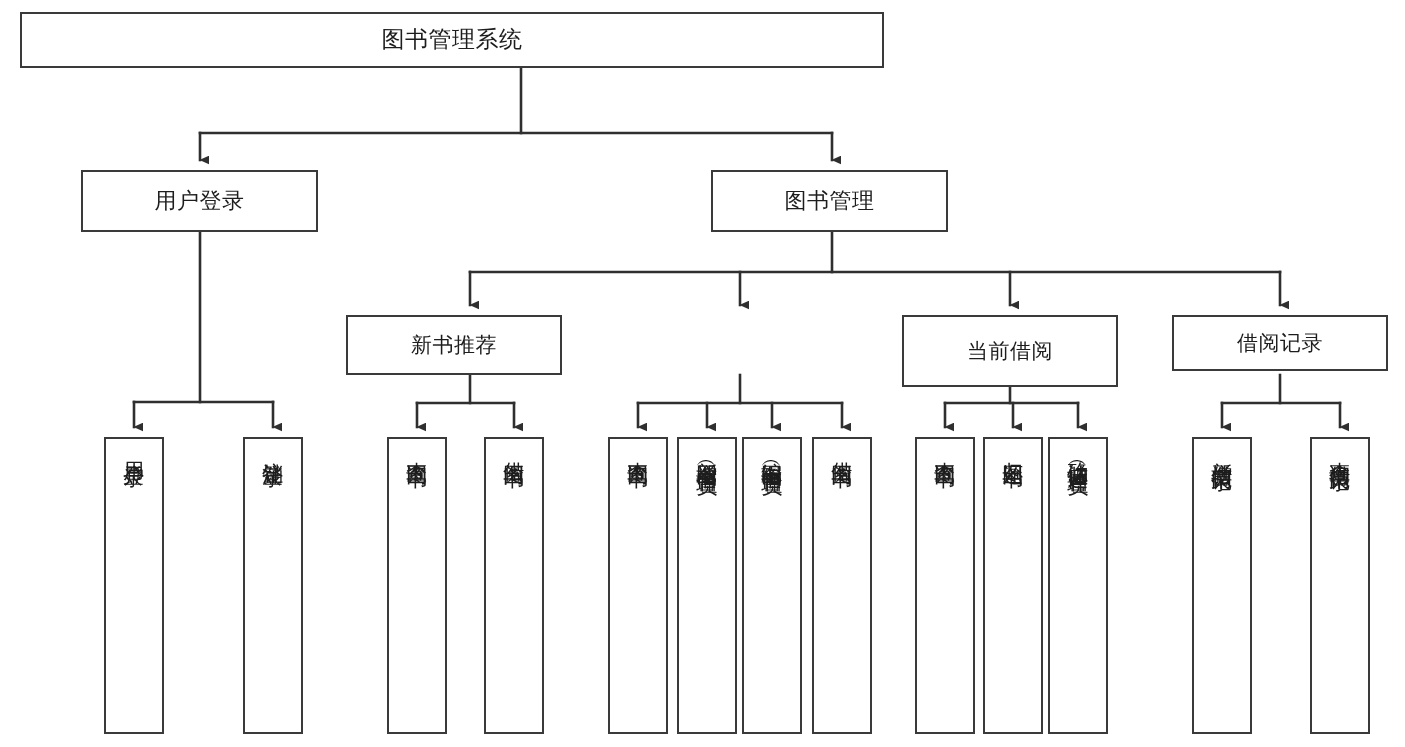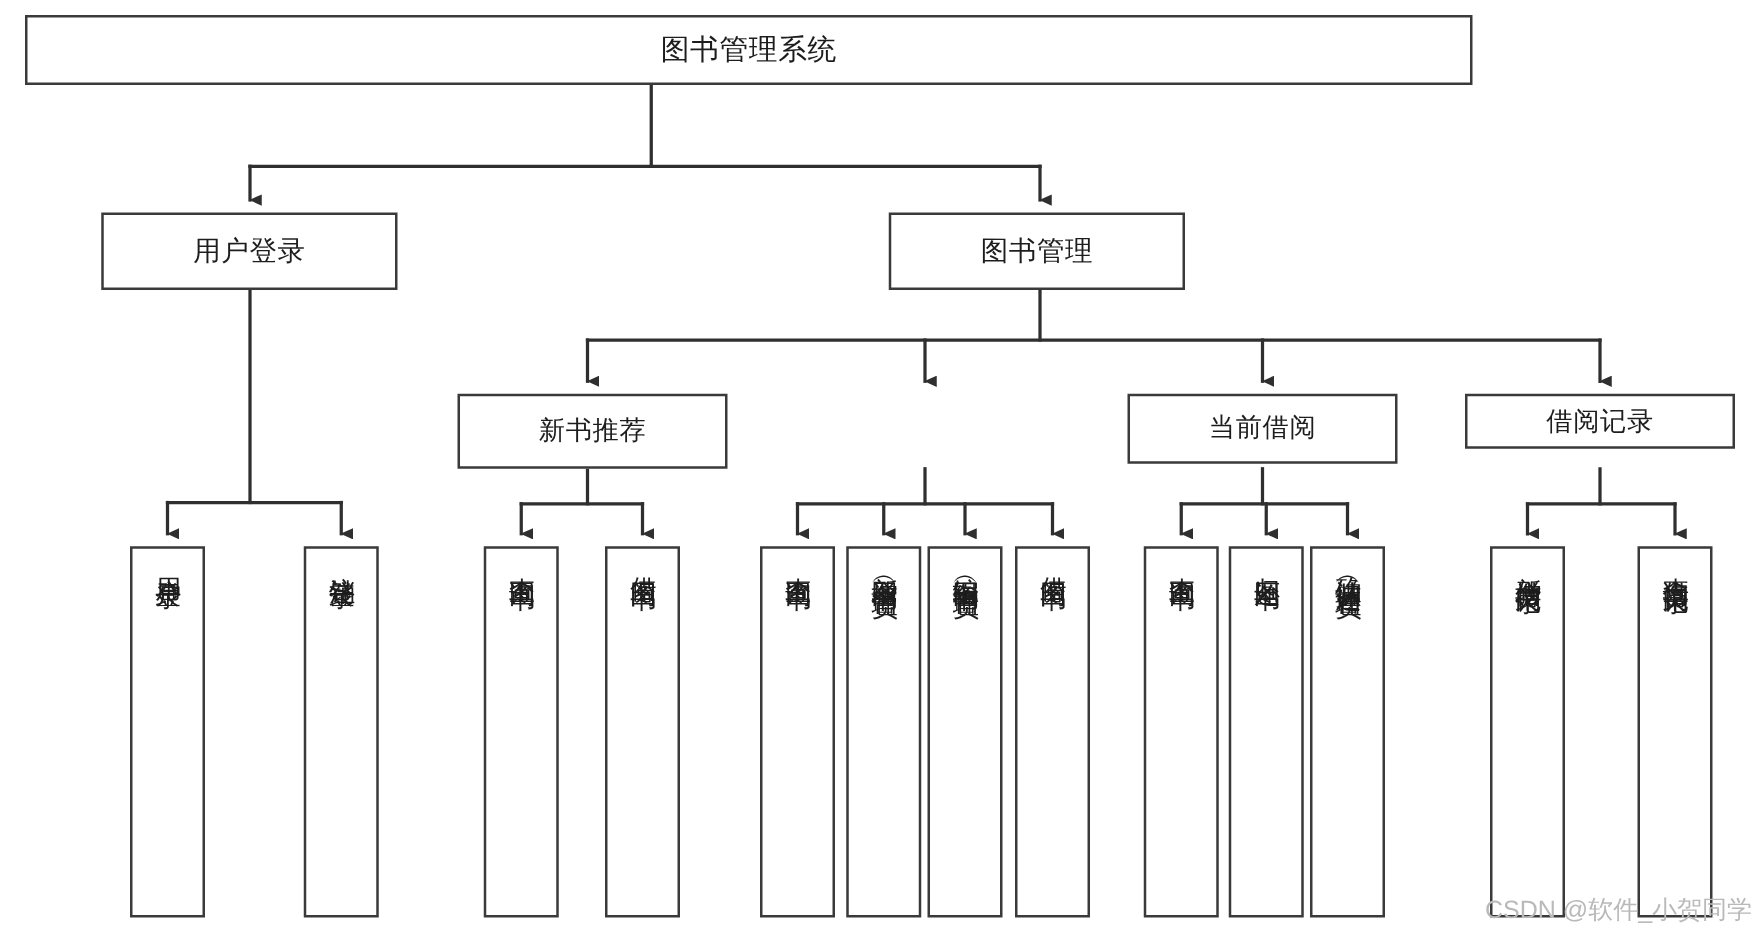--- a/index.html
+++ b/index.html
@@ -116,38 +116,38 @@
       <path d="M1013,403 L1013,427" marker-end="url(#arrowhead)"></path>
       <path d="M1078,403 L1078,427" marker-end="url(#arrowhead)"></path>
 
       <path d="M1280,375 L1280,403"></path>
       <path d="M1222,403 L1340,403"></path>
       <path d="M1222,403 L1222,427" marker-end="url(#arrowhead)"></path>
       <path d="M1340,403 L1340,427" marker-end="url(#arrowhead)"></path>
     </g>
   </svg>
 
-  <div class="node root" style="left:20px; top:12px; width:1158px; height:56px;">
+  <div class="node root" style="left:20px; top:12px; width:864px; height:56px;">
     <span class="node-label">图书管理系统</span>
   </div>
 
   <div class="node level2" style="left:81px; top:170px; width:237px; height:62px;">
     <span class="node-label">用户登录</span>
   </div>
   <div class="node level2" style="left:711px; top:170px; width:237px; height:62px;justify-content:center;">
     <span class="node-label">图书管理</span>
   </div>
 
-  <div class="node level3" style="left:366px; top:315px; width:216px; height:60px;">
+  <div class="node level3" style="left:346px; top:315px; width:216px; height:60px;">
     <span class="node-label">新书推荐</span>
   </div>
-  <div class="node level3" style="left:902px; top:315px; width:216px; height:56px;">
+  <div class="node level3" style="left:902px; top:315px; width:216px; height:72px;">
     <span class="node-label">当前借阅</span>
   </div>
-  <div class="node level3" style="left:1172px; top:315px; width:216px; height:44px;font-family:Liberation Serif, serif;">
+  <div class="node level3" style="left:1172px; top:315px; width:216px; height:56px;">
     <span class="node-label">借阅记录</span>
   </div>
 
   <div class="node leaf" style="left:104px; top:437px; width:60px; height:297px;">
     <span class="node-label">用户登录</span>
   </div>
   <div class="node leaf" style="left:243px; top:437px; width:60px; height:297px;">
     <span class="node-label">注销登录</span>
   </div>
 
@@ -181,15 +181,14 @@
     <span class="node-label">确认归还（管理员）</span>
   </div>
 
   <div class="node leaf" style="left:1192px; top:437px; width:60px; height:297px;">
     <span class="node-label">新增借阅记录</span>
   </div>
   <div class="node leaf" style="left:1310px; top:437px; width:60px; height:297px;">
     <span class="node-label">查询借阅记录</span>
   </div>
 
-  <div class="watermark">CSDN @软件_小贺同学</div>
 
 </div>
 
 </body></html>

